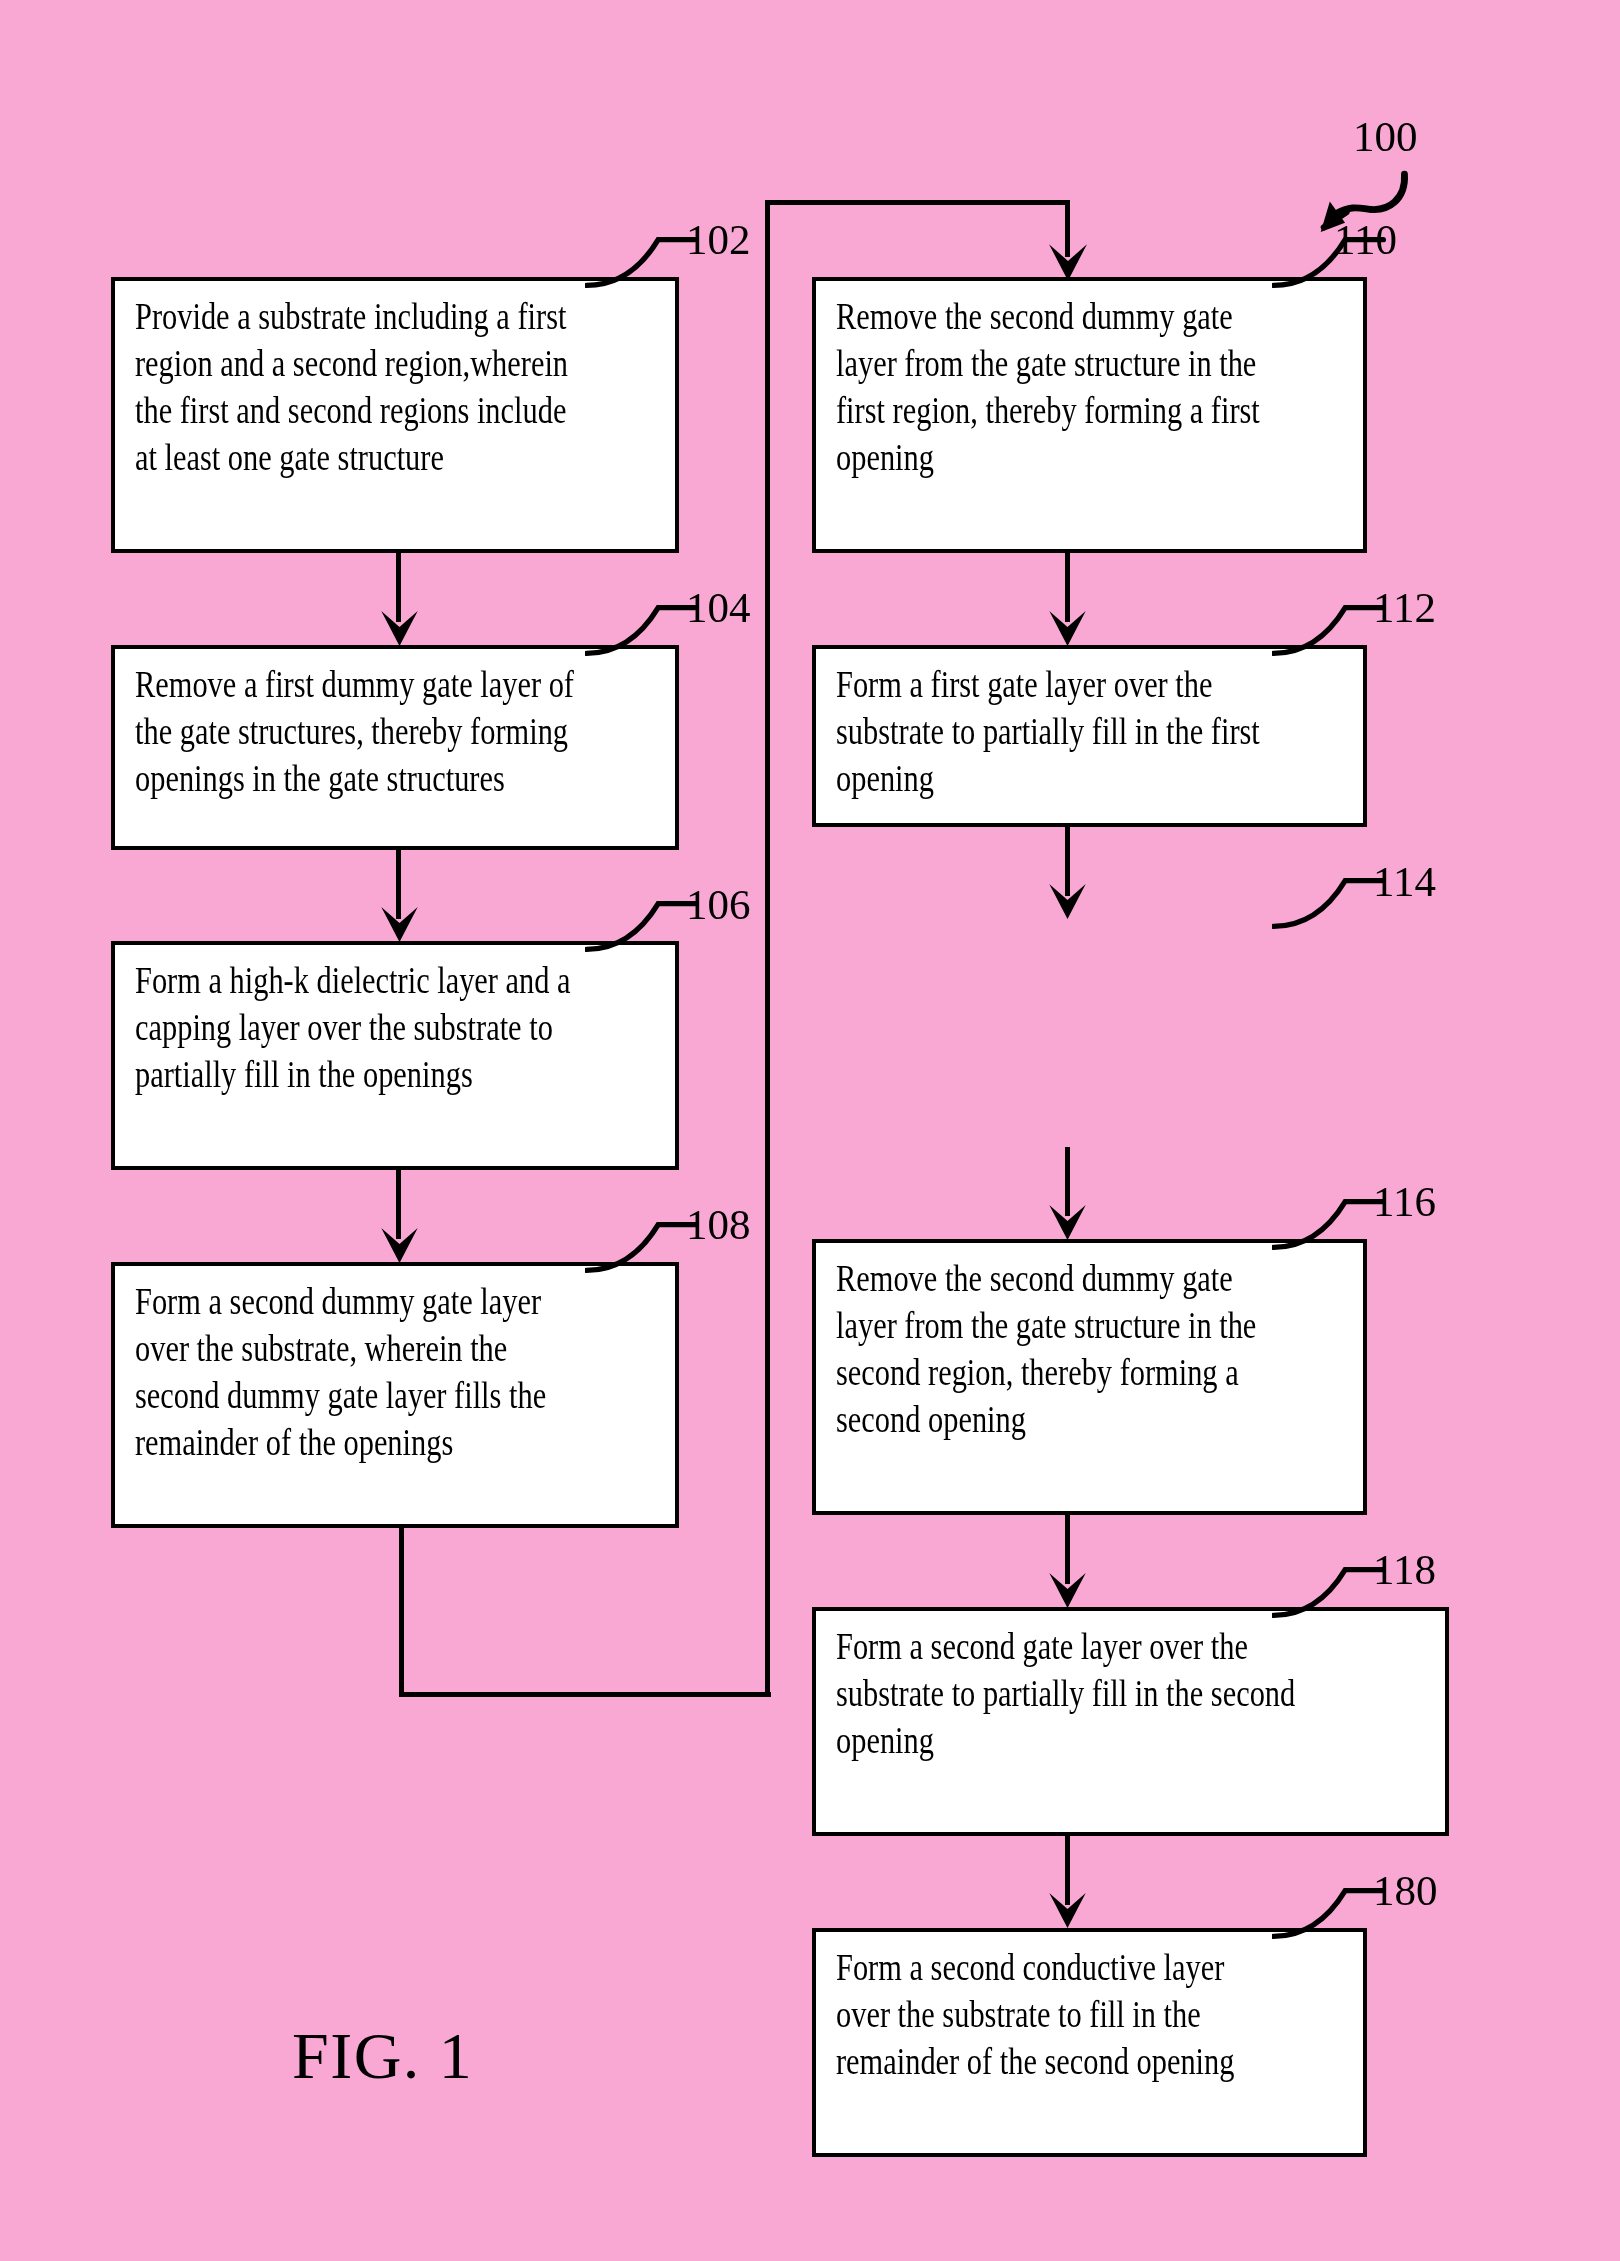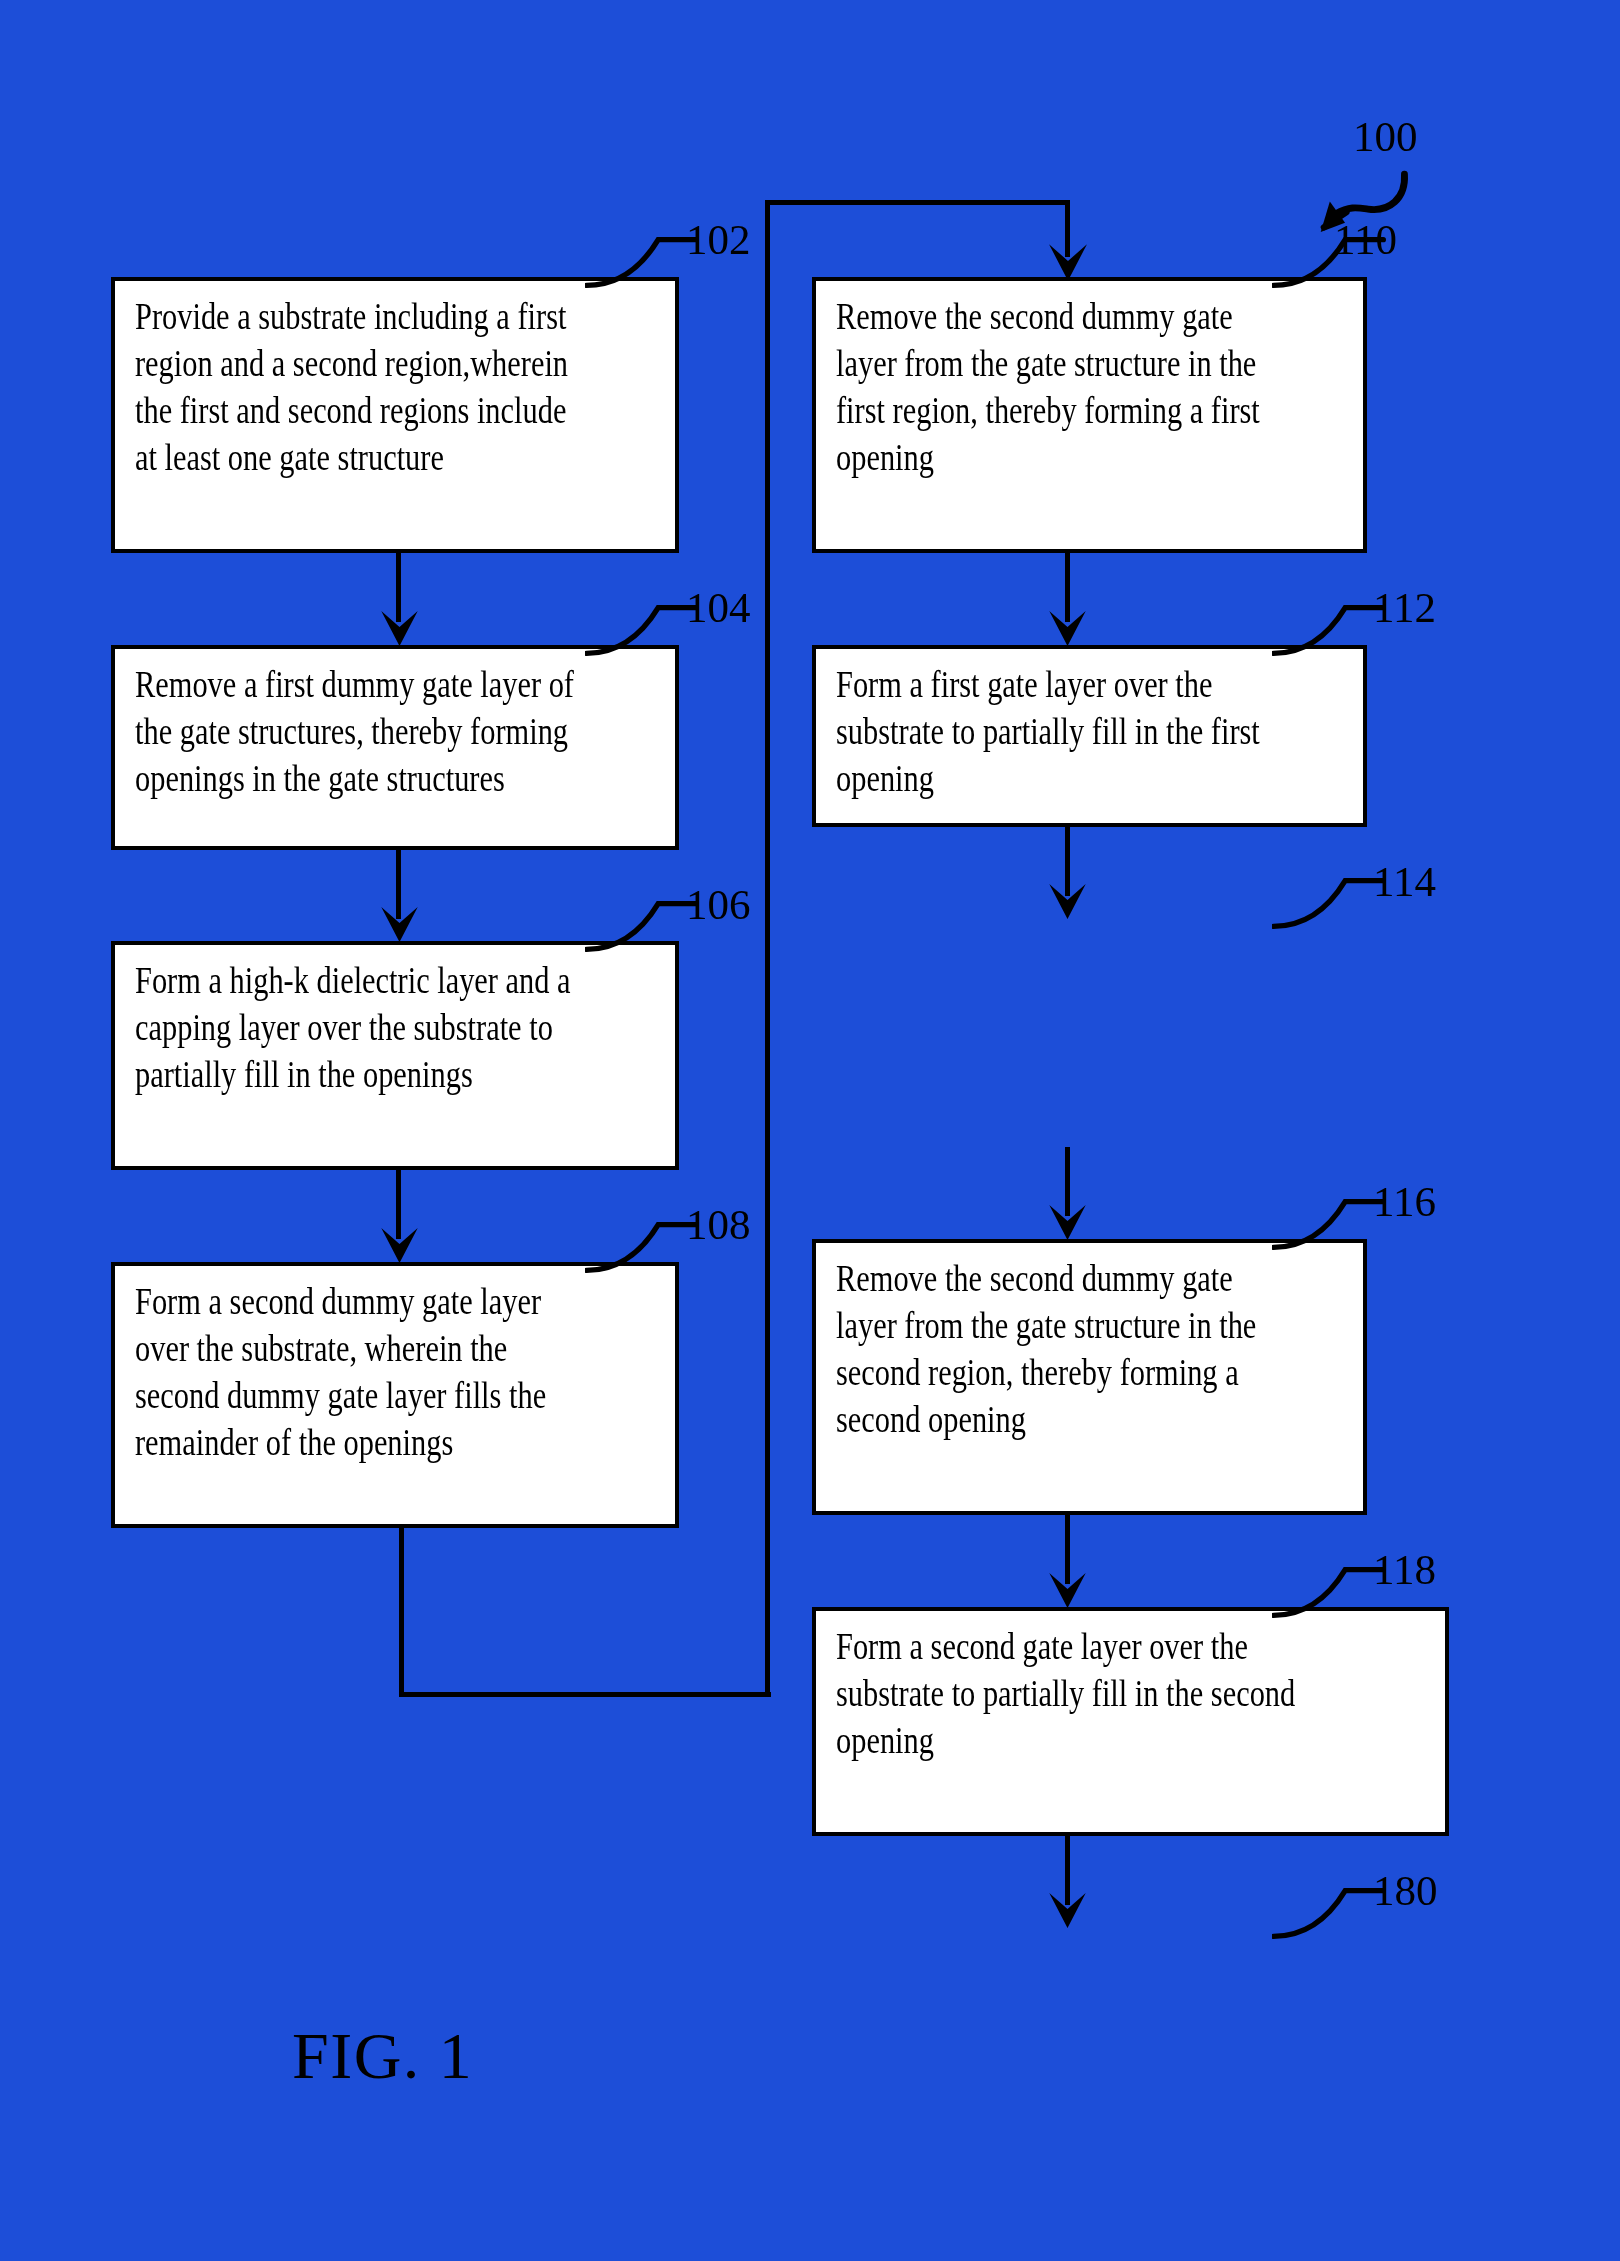--- a/index.html
+++ b/index.html
@@ -1,19 +1,19 @@
 <!DOCTYPE html>
 <html style="font-size:12.2px"><head>
 <meta charset="utf-8">
 <style>
   html,body{margin:0;padding:0;background:#ffffff;}
   #page{
     position:relative;
     width:1621px;height:2261px;
-    background:#1d4ed8;
+    background:#f9a8d4;
     overflow:hidden;
     font-family:"Liberation Serif","DejaVu Serif",serif;
   }
   .box{
     position:absolute;
     box-sizing:border-box;
     border:4.6px solid #000000;
     background:#ffffff;
     z-index:5;
   }
@@ -181,20 +181,23 @@
   <svg class="leader" style="left:1272px;top:1559px;" width="122" height="61" viewBox="0 0 160 80">
     <path d="M 2 74 C 22 74, 62 70, 96 14 L 146 14" fill="none" stroke="#000" stroke-width="7" stroke-linecap="round"></path>
   </svg>
   <div class="refnum" style="left:1373px;top:1548px;">118</div>
 
   <div class="conn" style="left:1065px;top:1836px;width:5.3px;height:69px;"></div>
   <svg class="arrowsvg" style="left:1047px;top:1893px;" width="41" height="38" viewBox="0 0 54 50">
     <path d="M 3 0 L 27 46 L 51 0 L 27 21 Z" fill="#000"></path>
   </svg>
 
+  <div class="box" style="left:812px;top:1928px;width:555px;height:229px;">
+    <div class="txt">Form a second conductive layer over the substrate to fill in the remainder of the second opening</div>
+  </div>
   <svg class="leader" style="left:1272px;top:1880px;" width="122" height="61" viewBox="0 0 160 80">
     <path d="M 2 74 C 22 74, 62 70, 96 14 L 146 14" fill="none" stroke="#000" stroke-width="7" stroke-linecap="round"></path>
   </svg>
   <div class="refnum" style="left:1373px;top:1869px;">180</div>
 
   <div class="figcap" style="left:292px;top:2023px;">FIG. 1</div>
 
 </div>
 
 

